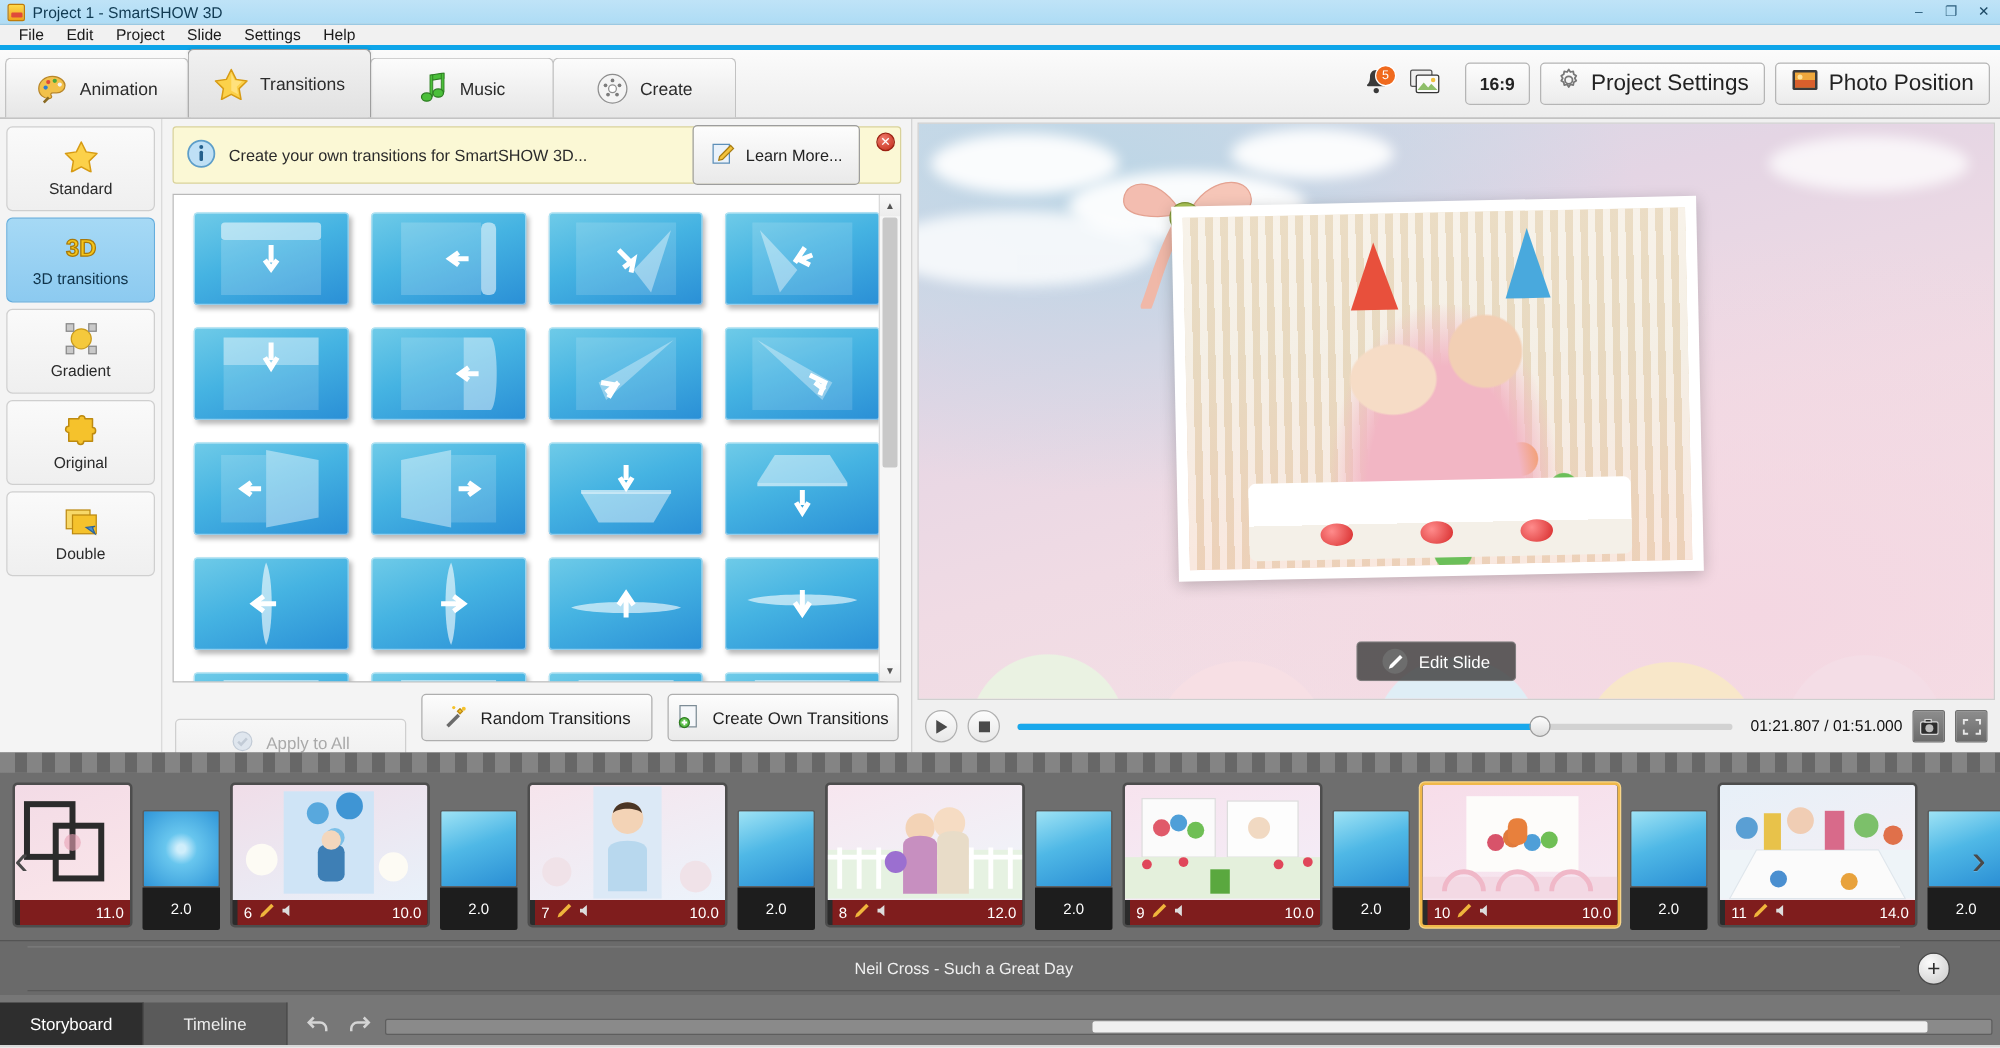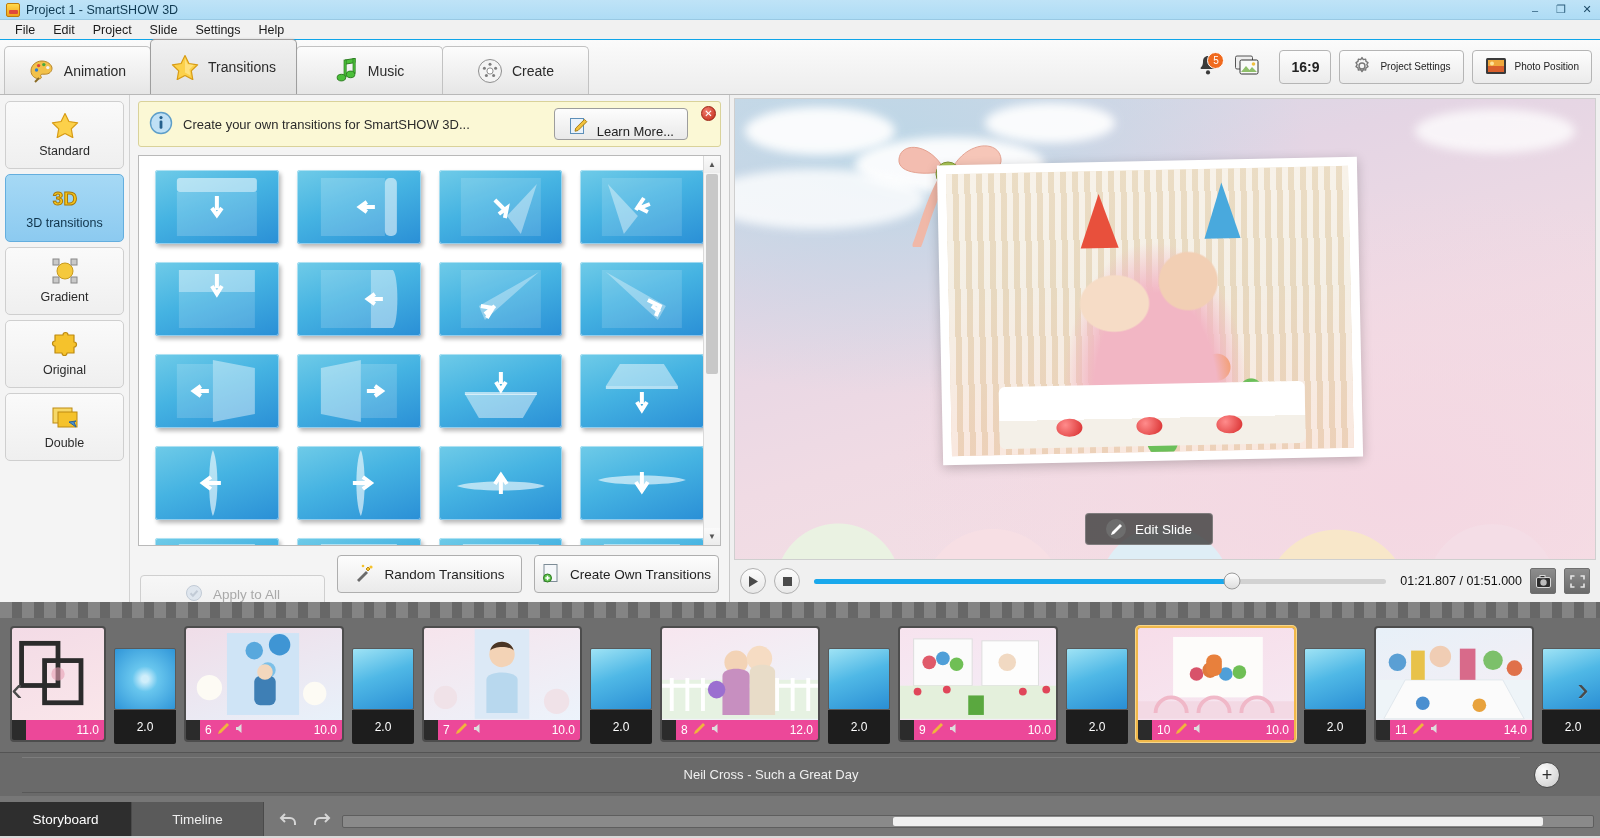--- a/index.html
+++ b/index.html
@@ -24,21 +24,21 @@
     position:relative; margin-right:6px; flex:none;}
   .title-icon:after{content:"";position:absolute;left:2px;bottom:2px;width:9px;height:4px;background:#e04a3a;border-radius:1px;}
   .title-text { font-size:12.5px; color:#103a52; }
   .win-btns { margin-left:auto; display:flex; height:20px; }
   .win-btn { width:26px;height:20px;display:flex;align-items:center;justify-content:center;
     color:#2d5f7d;font-size:11px;font-family:"Liberation Sans",sans-serif;}
   .win-btn.close{color:#1d4a66;}
 
   
   .menubar { height:20px; background:#f1f1f1; display:flex; align-items:center;
-    padding-left:6px; border-bottom:1px solid #0ea5e9; }
+    padding-left:6px; border-bottom:4px solid #0ea5e9; }
   .menu-item { padding:0 9px; font-size:12.5px; color:#1a1a1a; line-height:20px; }
 
   
   .toolbar { height:55px; background:linear-gradient(#fbfbfb,#ededed);
     display:flex; align-items:flex-end; border-bottom:1px solid #b8b8b8; position:relative;}
   .tabs { display:flex; align-items:flex-end; height:55px; padding-left:4px;}
   .tab { width:147px; height:48px; margin-right:-1px;
      background:linear-gradient(#fcfcfc,#e6e6e6);
      border:1px solid #c2c2c2; border-bottom:none;
      border-radius:5px 5px 0 0;
@@ -49,21 +49,21 @@
   .tab svg { display:block; }
 
   .toolbar-right { margin-left:auto; display:flex; align-items:center;
       height:55px; padding-right:8px; gap:8px;}
   .bell-wrap { position:relative; width:30px;height:34px;display:flex;align-items:center;justify-content:center;}
   .badge { position:absolute; top:2px; right:-1px; background:#f06a1e;
      color:#fff; font-size:10px; border-radius:50%; width:17px;height:17px;
      display:flex;align-items:center;justify-content:center; border:1px solid #fff;}
   .tb-btn { height:34px; border:1px solid #b5b5b5; border-radius:4px;
      background:linear-gradient(#fdfdfd,#ebebeb); display:flex;align-items:center;
-     gap:8px; padding:0 12px; font-size:10px; color:#222;}
+     gap:8px; padding:0 12px; font-size:18px; color:#222;}
   .tb-btn.ratio{ font-weight:bold; padding:0 11px; font-size:14px;}
   .spacer-flex{flex:1}
 
   
   .main { display:flex; height:507px; background:#f4f4f4; }
 
   
   .rail { width:130px; padding:6px 5px 0 5px; background:#f4f4f4;
       border-right:1px solid #d2d2d2; }
   .rail-item { height:68px; margin-bottom:5px; border:1px solid #cfcfcf;
@@ -73,22 +73,22 @@
   .rail-item.active { background:linear-gradient(#a6d9f5,#8ccaf0);
       border-color:#64aede; color:#10344b; }
 
   
   .panel { flex:1; padding:6px 8px 0 8px; display:flex; flex-direction:column;
      background:#f4f4f4; border-right:1px solid #c9c9c9;}
   .notice { height:46px; background:#fbf8d5; border:1px solid #d9d29a;
       border-radius:3px; display:flex; align-items:center; padding:7px 10px;
       position:relative; }
   .notice-text{ font-size:13px; color:#2b2b2b; margin-left:10px;}
-  .learn-btn{ margin-left:auto; margin-right:22px; height:32px; display:flex;
-      align-items:flex-end; gap:9px; padding:0 13px; border:1px solid #9d9d9d;
+  .learn-btn{ margin-left:auto; margin-right:22px; height:48px; display:flex;
+      align-items:center; gap:9px; padding:0 13px; border:1px solid #9d9d9d;
       border-radius:4px; background:linear-gradient(#fdfdfd,#e9e9e9); font-size:13px;}
   .notice-close{ position:absolute; right:4px; top:4px; width:15px;height:15px;
       border-radius:50%; background:radial-gradient(circle at 35% 30%,#f07a6c,#c22a16);
       color:#fff; font-size:10px; display:flex;align-items:center;justify-content:center;
       border:1px solid #9b2112;}
 
   .grid-wrap { flex:1; margin-top:8px; background:#fff; border:1px solid #b9b9b9;
       position:relative; overflow:hidden;}
   .grid { padding:14px 16px 0 16px; display:grid; grid-template-columns:repeat(4,1fr);
       gap:18px 18px; width:100%;}
@@ -183,22 +183,22 @@
 
   
   .storyboard{ height:150px; background:#6e6e6e; position:relative; overflow:hidden;}
   .perf{ height:16px; background:#848484;
       background-image:repeating-linear-gradient(90deg,#848484 0 12px,#676767 12px 22px);}
   .sb-track{ display:flex; align-items:flex-start; gap:0; padding:8px 0 0 10px; height:134px;}
   .slide{ width:160px; height:116px; background:#2b2b2b; border:2px solid #4d4d4d;
       border-radius:4px; position:relative; overflow:hidden; flex:none; margin-right:8px;}
   .slide.selected{ border-color:#f0b84a; box-shadow:0 0 0 1px #f8d68a;}
   .slide-thumb{ position:absolute; left:0;right:0;top:0; bottom:20px; overflow:hidden;}
-  .slide-foot{ position:absolute; left:14px;right:0;bottom:0;height:20px;
-      background:#ec4899; display:flex; align-items:center; padding:0 5px; gap:5px;
+  .slide-foot{ position:absolute; left:4px;right:0;bottom:0;height:20px;
+      background:#7f1d1d; display:flex; align-items:center; padding:0 5px; gap:5px;
       color:#fff; font-size:12px;}
   .slide-foot .dur{ margin-left:auto; }
   .trans{ width:62px; height:82px; flex:none; margin-right:8px; align-self:center;
       position:relative; }
   .trans-img{ height:62px; border-radius:2px;
       background:linear-gradient(160deg,#9fe3f5 0%,#4fb8e6 45%,#2a8ed4 100%);
       border:1px solid #5a5a5a;}
   .trans-lab{ height:34px; background:#1d1d1d; color:#fff; font-size:12px;
       display:flex;align-items:center;justify-content:center; border-radius:0 0 2px 2px;}
   .sb-arrow{ position:absolute; top:64px; width:30px;height:44px; color:#4a4a4a;
@@ -212,21 +212,21 @@
   .music-lane{ flex:1; height:36px; margin:0 0 0 22px; display:flex;align-items:center;
       justify-content:center; color:#f0f0f0; font-size:13px;
       border-top:1px solid #7d7d7d; border-bottom:1px solid #585858;}
   .add-music{ width:26px;height:26px;border-radius:50%;margin:0 40px 0 14px;
       background:radial-gradient(circle at 35% 30%,#fbfbfb,#c9c9c9);
       border:1px solid #4a4a4a; display:flex;align-items:center;justify-content:center;
       color:#2e2e2e; font-size:18px; line-height:1;}
 
   
   .statusbar{ height:40px; background:#777; display:flex; align-items:flex-end;}
-  .vtab{ width:132px;height:34px; display:flex;align-items:center;justify-content:center;
+  .vtab{ width:115px;height:34px; display:flex;align-items:center;justify-content:center;
       font-size:13.5px; color:#eee; background:#5a5a5a; border-right:1px solid #4a4a4a;}
   .vtab.active{ background:#2e2e2e; color:#fff;}
   .undo-redo{ display:flex; gap:10px; margin:0 10px 6px 14px;}
   .ur{ width:22px;height:22px; display:flex;align-items:center;justify-content:center; color:#d5d5d5;}
   .hscroll{ flex:1; height:13px; background:#8a8a8a; border:1px solid #5e5e5e;
       margin:0 6px 8px 0; position:relative; border-radius:2px;}
   .hs-thumb{ position:absolute; top:1px;bottom:1px; left:44%; right:4%;
       background:#f0f0f0; border-radius:2px;}
 </style>
 </head>

